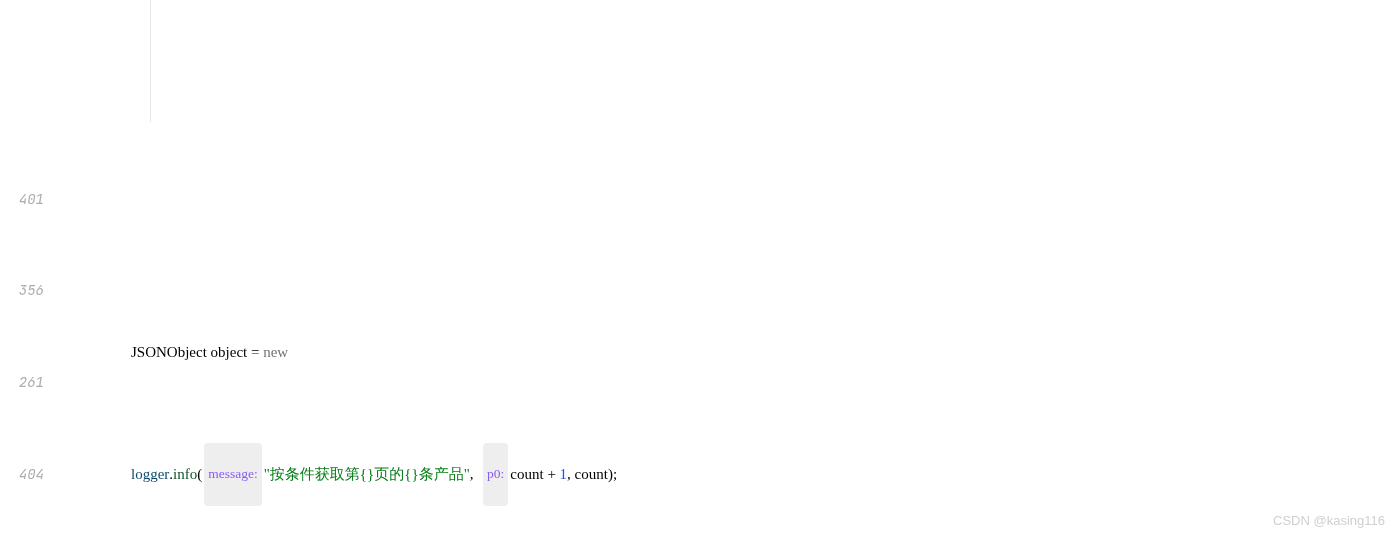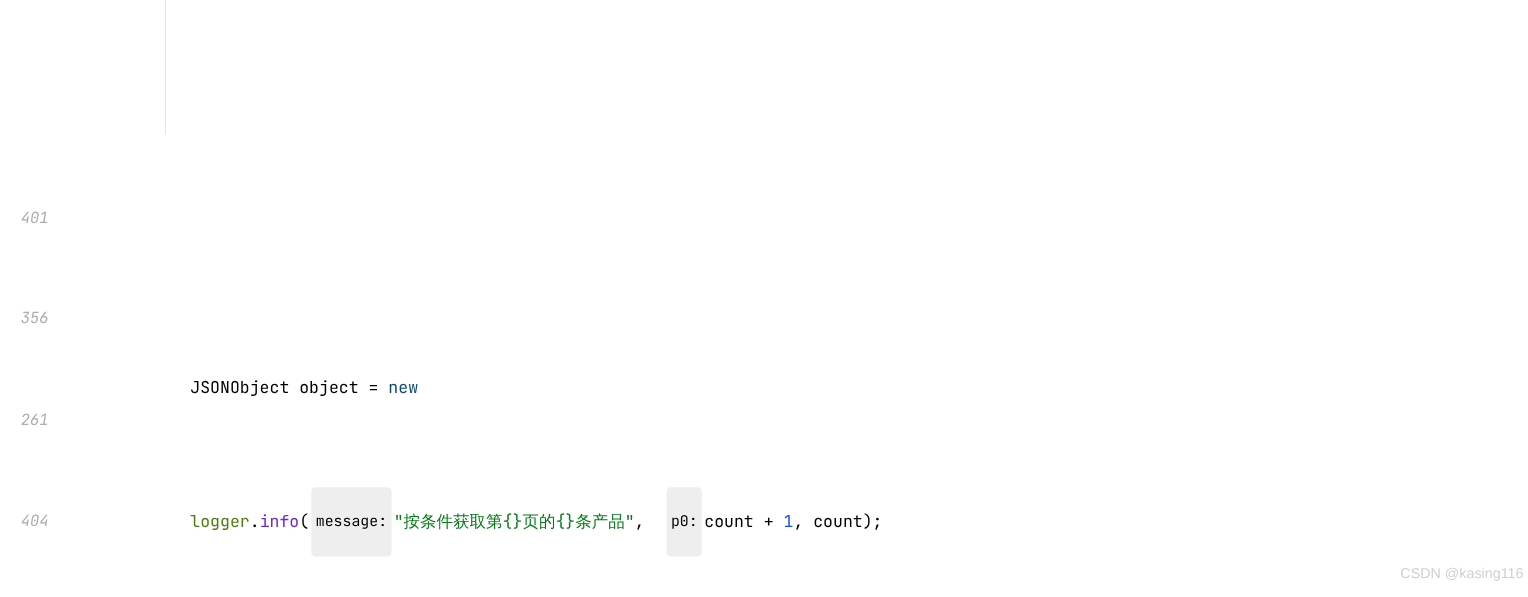--- a/index.html
+++ b/index.html
@@ -45,41 +45,42 @@
     }
     .code-area {
       flag: 1;
       background: #ffffff;
       position: relative;
     }
     .code-line {
       height: 30.6px;
       display: flex;
       align-items: center;
+      font-family: Liberation Serif, serif;
     }
     .gutter-line {
       height: 30.6px;
       display: flex;
       align-items: center;
       justify-content: flex-end;
       font-style: italic;
     }
     .marker-line, .fold-line {
       height: 30.6px;
       display: flex;
       align-items: center;
       justify-content: center;
     }
-    .kw { color: #0c4a6e; }
-    .method { color: #6d28d9; }
-    .field { color: #4d7c0f; }
+    .kw { color: #737373; }
+    .method { color: #14532d; }
+    .field { color: #0c4a6e; }
     .string { color: #067d17; }
     .number { color: #1750eb; }
     .hint {
-      color: #000000;
+      color: #8b5cf6;
       background: #eeeeee;
       border-radius: 4px;
       padding: 16px 4px;
       font-size: 13.5px;
       margin: 0 2px;
     }
     .watermark {
       position: absolute;
       right: 4px;
       bottom: 6px;

